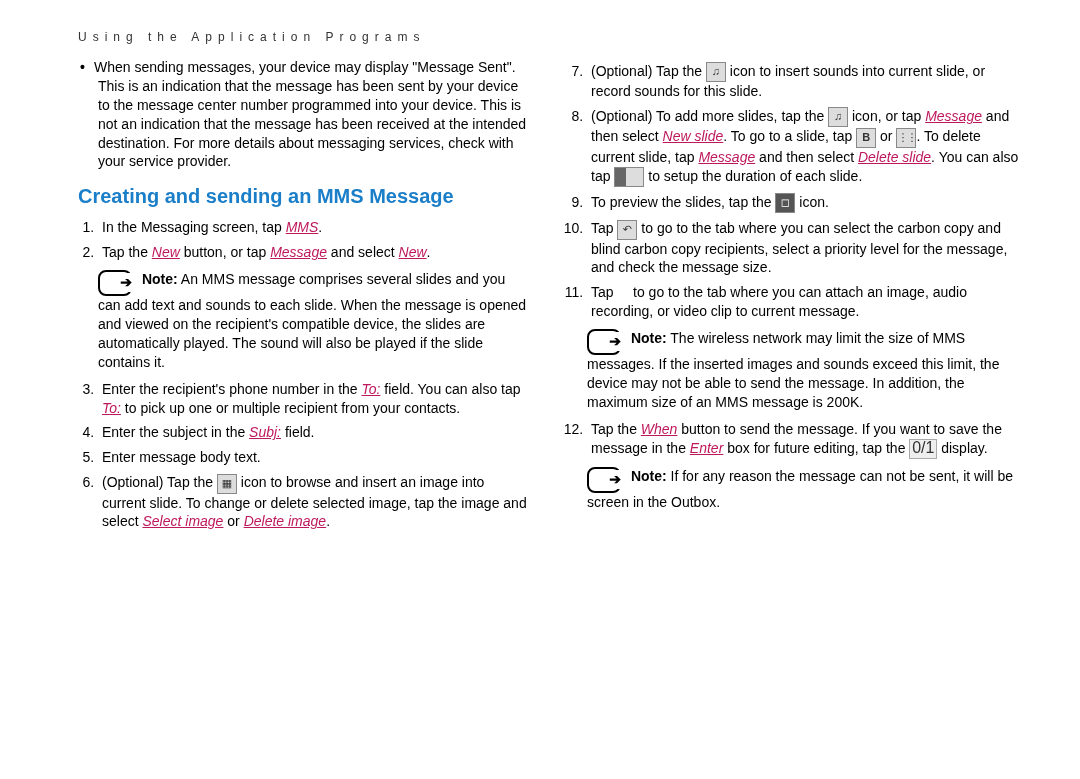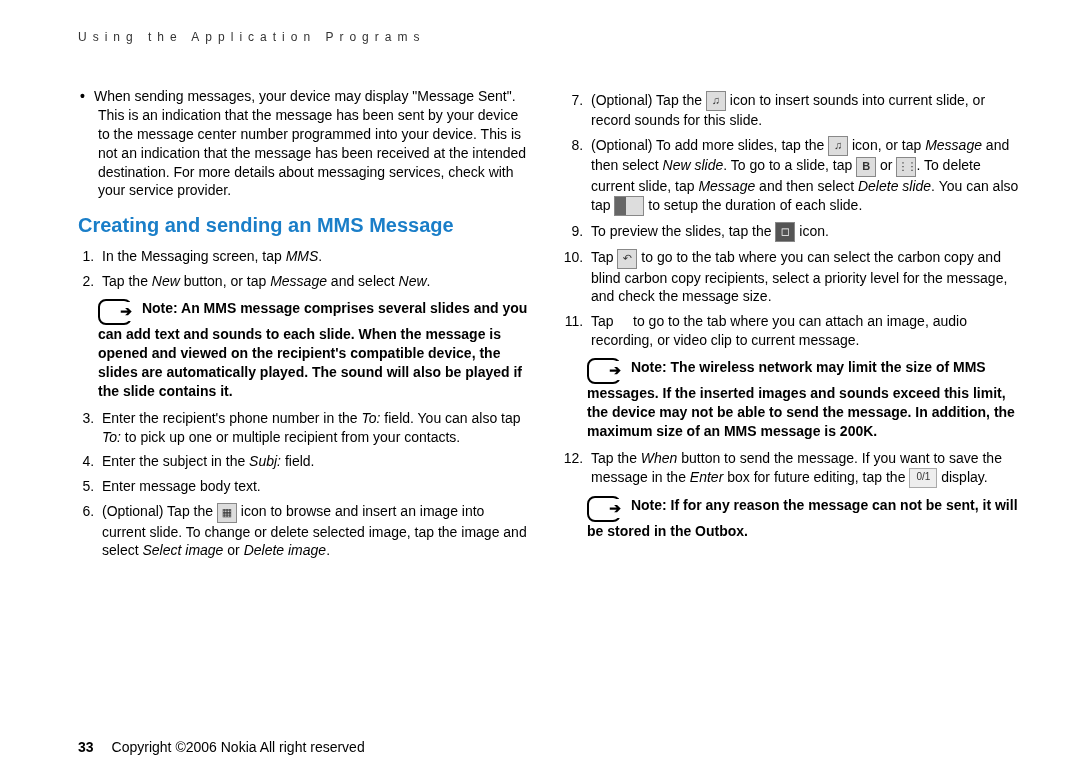--- a/index.html
+++ b/index.html
@@ -26,21 +26,20 @@
     color: #333;
     margin-bottom: 14px;
   }
   .columns {
     display: flex;
     gap: 36px;
   }
   .col {
     width: 460px;
     line-height: 1.35;
-    margin-top: 29px;
   }
   .heading {
     color: #1a7ec8;
     font-weight: bold;
     font-size: 20px;
     margin: 12px 0 8px 0;
   }
   ol {
     padding-left: 20px;
     margin: 4px 0;
@@ -55,22 +54,23 @@
     margin: 0 0 8px 0;
   }
   ul.bul li::before {
     content: "•";
     font-weight: bold;
     display: inline-block;
     width: 14px;
     margin-left: -18px;
   }
   .em {
-    color: #000000;
+    color: #be185d;
     font-style: italic;
+    text-decoration: underline;
   }
   .note-block {
     position: relative;
     padding-left: 0;
     margin: 8px 0 8px 20px;
   }
   .note-icon {
     display: inline-block;
     vertical-align: top;
     width: 30px;
@@ -84,21 +84,20 @@
     content: "➔";
     position: absolute;
     right: -2px;
     top: 1px;
     font-size: 14px;
     font-weight: bold;
     background: #fff;
   }
   .note-text {
     display: inline;
-    font-weight: bold;
   }
   .icon-box {
     display: inline-block;
     width: 18px;
     height: 18px;
     border: 1px solid #888;
     background: #ddd;
     vertical-align: middle;
     font-size: 11px;
     text-align: center;
@@ -116,21 +115,21 @@
     background: #555;
     color: #fff;
   }
   .icon-play::before { content: "◻"; }
   .icon-b::before { content: "B"; font-weight: bold; }
   .icon-dots::before { content: "⋮⋮"; letter-spacing: -2px;}
   .icon-01 {
     background: #eee;
     border: 1px solid #aaa;
     width: 26px;
-    font-size: 10px;
+    font-size: 16px;
   }
   .footer {
     position: absolute;
     bottom: 24px;
     left: 78px;
     font-size: 14px;
   }
   .footer .pg {
     font-weight: bold;
     margin-right: 18px;
@@ -204,21 +203,18 @@
       </div>
 
       <ol start="12">
         <li>
           <span>Tap the </span><span class="em">When</span><span> button to send the message. If you want to save the message in the </span><span class="em">Enter</span><span> box for future editing, tap the </span> <span class="icon-box icon-01">0/1</span><span> display.</span>
         </li>
       </ol>
 
       <div class="note-block">
         <span class="note-icon"></span>
-        <span class="note-text"><b>Note:</b><span> If for any reason the message can not be sent, it will be stored in the Outbox.</span></span>
+        <span class="note-text"><b>Note:</b><span> If for any reason the message can not be sent, it will be screen in the Outbox.</span></span>
       </div>
     </div>
   </div>
 
-  <div class="footer">
-    <span class="pg">33</span><span>Copyright ©2006 Nokia All right reserved</span>
-  </div>
 </div>
 
 </body></html>

